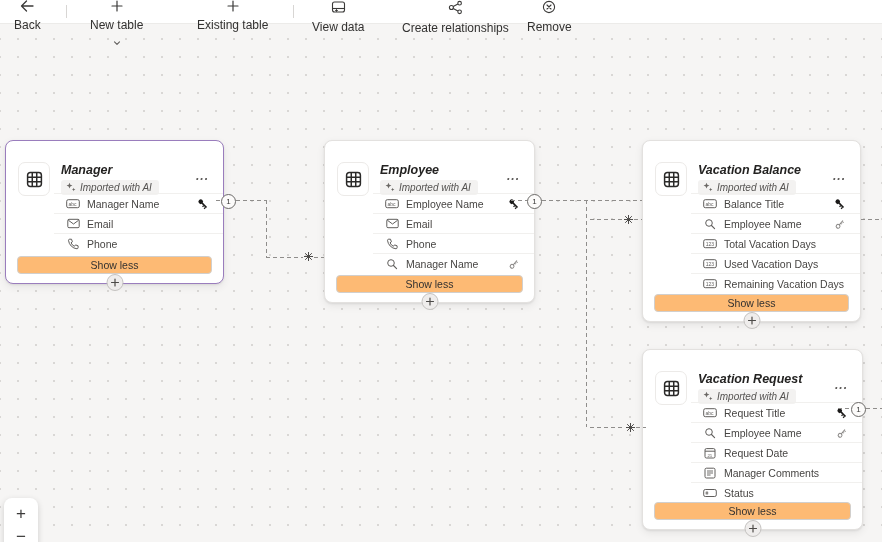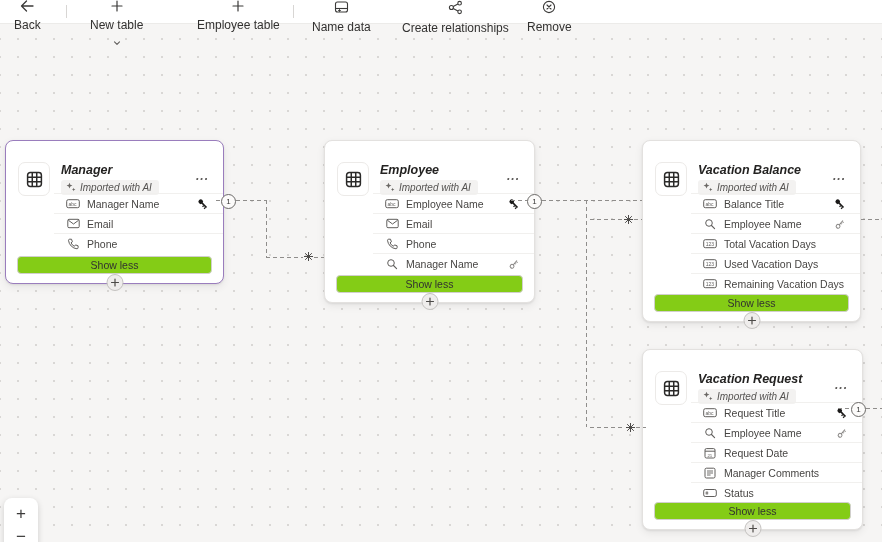--- a/index.html
+++ b/index.html
@@ -45,21 +45,21 @@
   }
   .menu{position:absolute;right:14px;top:16px;font-size:12px;letter-spacing:1px;color:#605e5c;cursor:pointer;font-weight:700;}
   .rows{position:absolute;left:0;top:52px;right:0;}
   .row{
     display:flex;align-items:center;height:19px;padding:0 14px 0 12px;
     border-top:1px solid #f1f0ee;font-size:10.5px;color:#474543;margin-left:48px;
   }
   .row .f-icon{width:14px;margin-right:7px;display:flex;align-items:center;justify-content:center;}
   .row .f-right{margin-left:auto;display:flex;align-items:center;}
   .show-less{
-    position:absolute;left:11px;right:11px;bottom:9px;height:18px;background:#84cc16;
+    position:absolute;left:11px;right:11px;bottom:9px;height:18px;background:#fdba74;
     border:1px solid #d1cfcd;border-radius:4px;font-size:10.5px;color:#323130;
     font-family:inherit;display:flex;align-items:center;justify-content:center;cursor:pointer;
   }
   .add-btn{
     position:absolute;left:50%;bottom:-8px;transform:translateX(-50%);
     width:15px;height:15px;border-radius:50%;background:#efedec;border:1px solid #c4c2c0;
     display:flex;align-items:center;justify-content:center;cursor:pointer;z-index:3;
   }
   
   .rel{position:absolute;z-index:3;pointer-events:none;}
@@ -98,30 +98,30 @@
       </svg>
     <span>New table</span>
     <svg width="10" height="10" viewBox="0 0 10 10">
         <path d="M2.5 3.8 5 6.3l2.5-2.5" stroke="#605e5c" stroke-width="1.1" fill="none" stroke-linecap="round" stroke-linejoin="round"></path>
       </svg>
   </div>
   <div class="tb-item" style="left:197px">
     <svg width="12" height="12" viewBox="0 0 12 12">
         <path d="M6 1v10M1 6h10" stroke="#3b3a39" stroke-width="1.2" fill="none" stroke-linecap="round"></path>
       </svg>
-    <span>Employee table</span>
+    <span>Existing table</span>
   </div>
   <div class="tb-div" style="left:293px"></div>
   <div class="tb-item" style="left:312px">
     <svg width="15" height="14" viewBox="0 0 15 14">
         <rect x="1.5" y="2" width="12" height="10" rx="2" stroke="#3b3a39" stroke-width="1.1" fill="none"></rect>
         <path d="M1.5 8.5h12" stroke="#3b3a39" stroke-width="1.1"></path>
         <path d="M4.2 10.5h2.6M5.5 9.2v2.6" stroke="#3b3a39" stroke-width="1"></path>
       </svg>
-    <span>Name data</span>
+    <span>View data</span>
   </div>
   <div class="tb-item" style="left:402px">
     <svg width="15" height="15" viewBox="0 0 15 15">
         <circle cx="3.4" cy="7.5" r="2" stroke="#3b3a39" stroke-width="1.1" fill="none"></circle>
         <circle cx="11.6" cy="3.2" r="1.8" stroke="#3b3a39" stroke-width="1.1" fill="none"></circle>
         <circle cx="11.6" cy="11.8" r="1.8" stroke="#3b3a39" stroke-width="1.1" fill="none"></circle>
         <path d="M5.2 6.5l4.7-2.5M5.2 8.5l4.7 2.5" stroke="#3b3a39" stroke-width="1.1" fill="none"></path>
       </svg>
     <span>Create relationships</span>
   </div>

